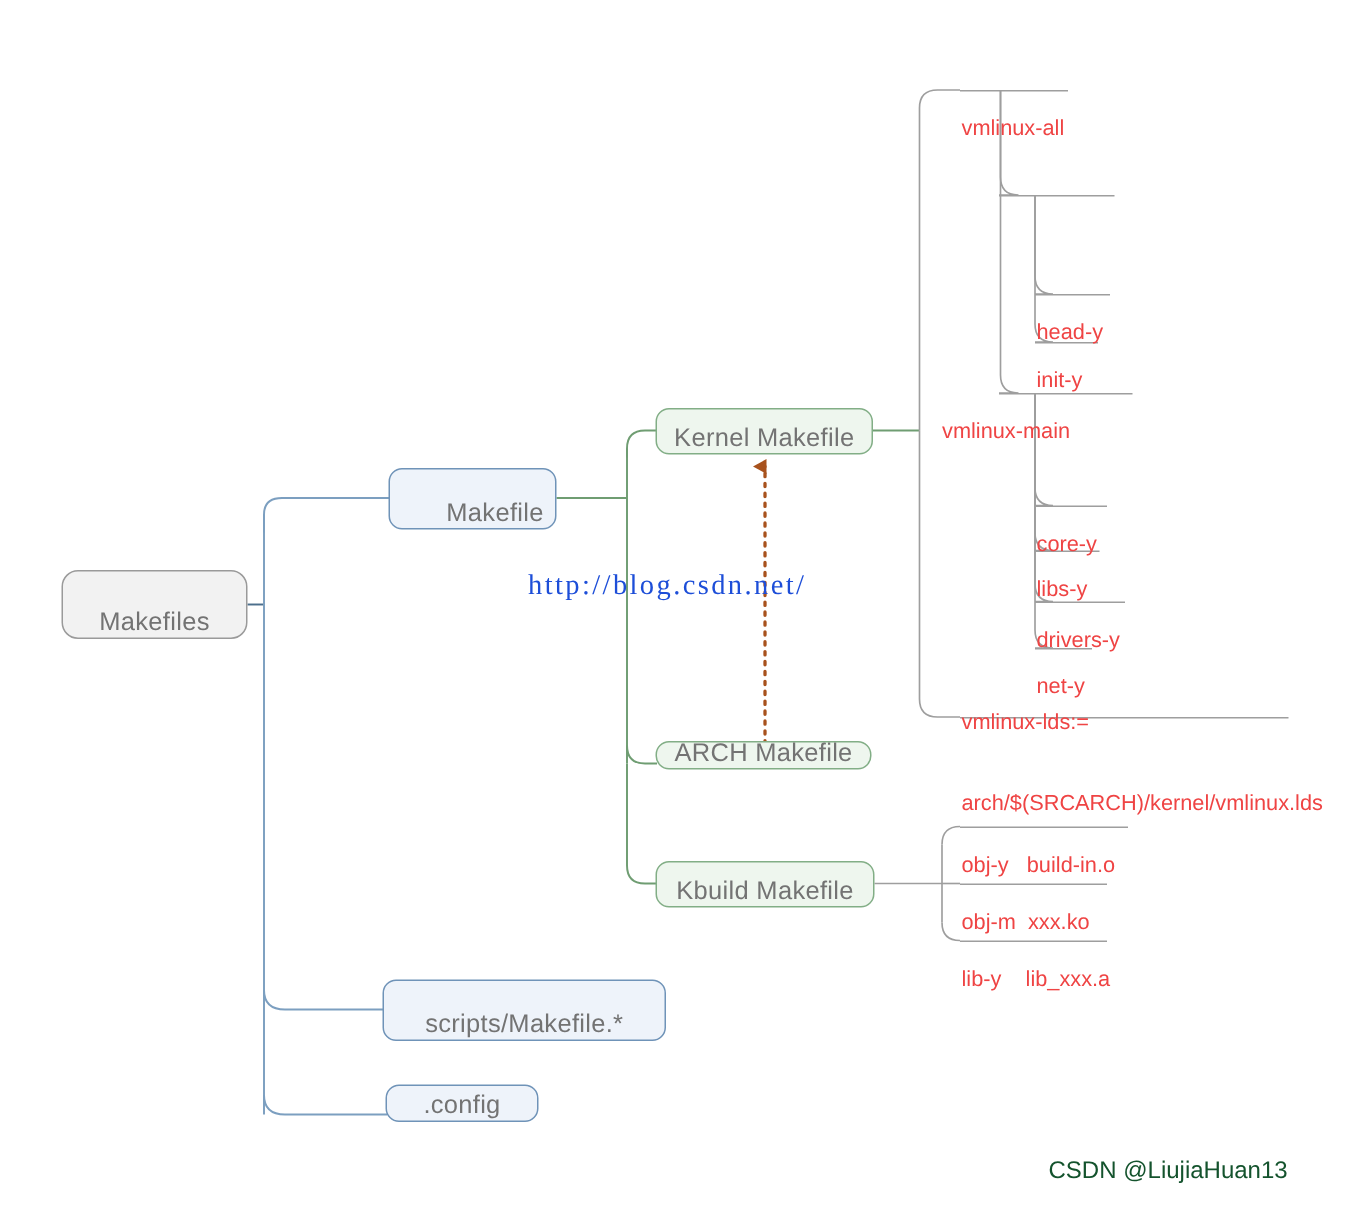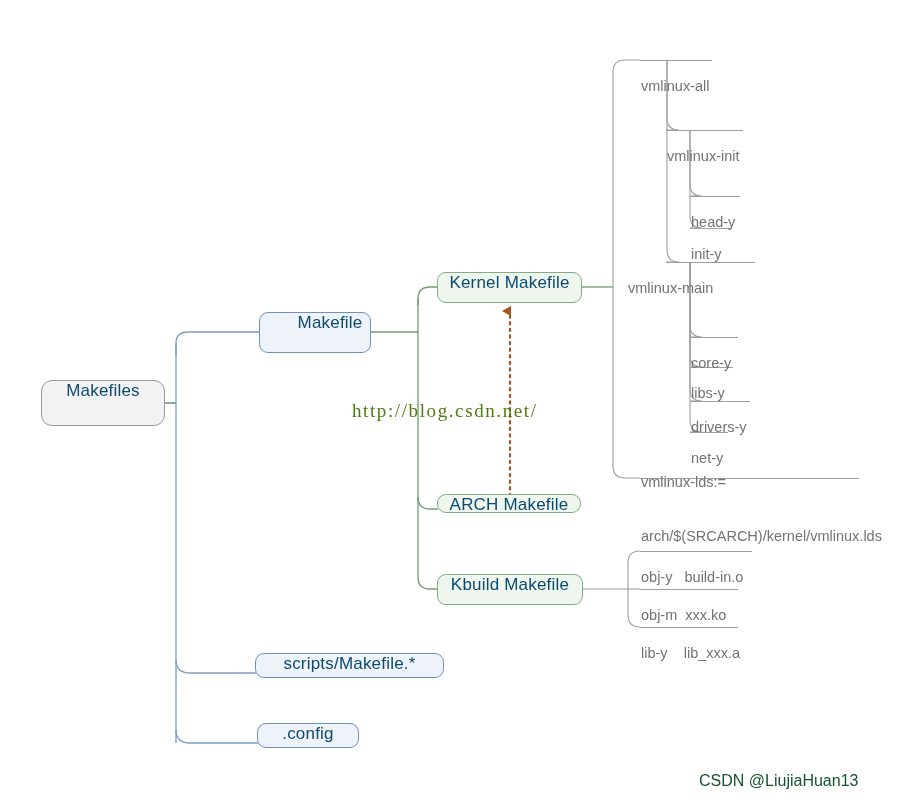--- a/index.html
+++ b/index.html
@@ -25,25 +25,25 @@
     width: 901px;
     height: 805px;
     pointer-events: none;
   }
 
   
   .node {
     position: absolute;
     box-sizing: border-box;
     display: flex;
-    align-items: flex-start;
+    align-items: flex-end;
     justify-content: center;
     border-radius: 9px;
     font-size: 17px;
-    color: #0c4a6e;
+    color: #737373;
     letter-spacing: .2px;
     white-space: nowrap;
     z-index: 4;
   }
   .node.root {
     background: #f2f2f2;
     border: 1px solid #9a9a9a;
     border-radius: 11px;
   }
   .node.blue {
@@ -52,38 +52,38 @@
   }
   .node.green {
     background: #eef6ee;
     border: 1px solid #82ae86;
   }
 
   
   .leaf {
     position: absolute;
     font-size: 14.5px;
-    color: #737373;
+    color: #ef4444;
     white-space: pre;
     line-height: 18px;
     z-index: 4;
   }
   .leaf .txt {
     display: block;
   }
 
   
   #wm-url {
     position: absolute;
     left: 352px;
-    top: 400px;
+    top: 380px;
     font-family: "Liberation Serif", serif;
     font-size: 19px;
     letter-spacing: 1.6px;
-    color: #4d7c0f;
+    color: #1d4ed8;
     white-space: nowrap;
     z-index: 2;
   }
   #wm-csdn {
     position: absolute;
     left: 699px;
     top: 772px;
     font-size: 16px;
     color: #14532d;
     white-space: nowrap;
@@ -169,21 +169,21 @@
   </svg>
 
   <div class="node root" style="left:41px; top:380px; width:124px; height:46px;">
     <span>Makefiles</span>
   </div>
 
   <div class="node blue" style="left:259px; top:312px; width:112px; height:41px;padding-left:30px;">
     <span>Makefile</span>
   </div>
 
-  <div class="node blue" style="left:255px; top:653px; width:189px; height:25px;">
+  <div class="node blue" style="left:255px; top:653px; width:189px; height:41px;">
     <span>scripts/Makefile.*</span>
   </div>
 
   <div class="node blue" style="left:257px; top:723px; width:102px; height:25px;">
     <span>.config</span>
   </div>
 
   <div class="node green" style="left:437px; top:272px; width:145px; height:31px;">
     <span>Kernel Makefile</span>
   </div>
@@ -193,23 +193,20 @@
   </div>
 
   <div class="node green" style="left:437px; top:574px; width:146px; height:31px;">
     <span>Kbuild Makefile</span>
   </div>
 
   <div class="leaf" style="left:641px; top:41px;">
     <span class="txt">vmlinux-all</span>
   </div>
 
-  <div class="leaf" style="left:667px; top:111px;">
-    <span class="txt">vmlinux-init</span>
-  </div>
 
   <div class="leaf" style="left:691px; top:177px;">
     <span class="txt">head-y</span>
   </div>
 
   <div class="leaf" style="left:691px; top:209px;">
     <span class="txt">init-y</span>
   </div>
 
   <div class="leaf" style="left:628px; top:243px;">

